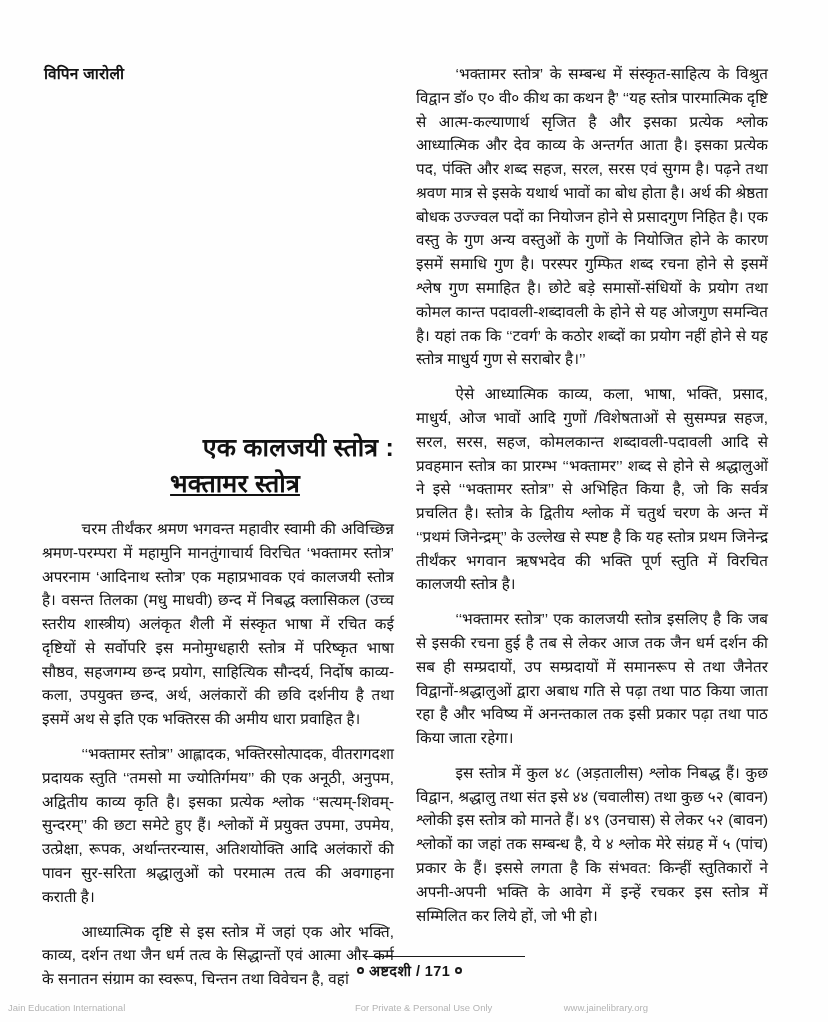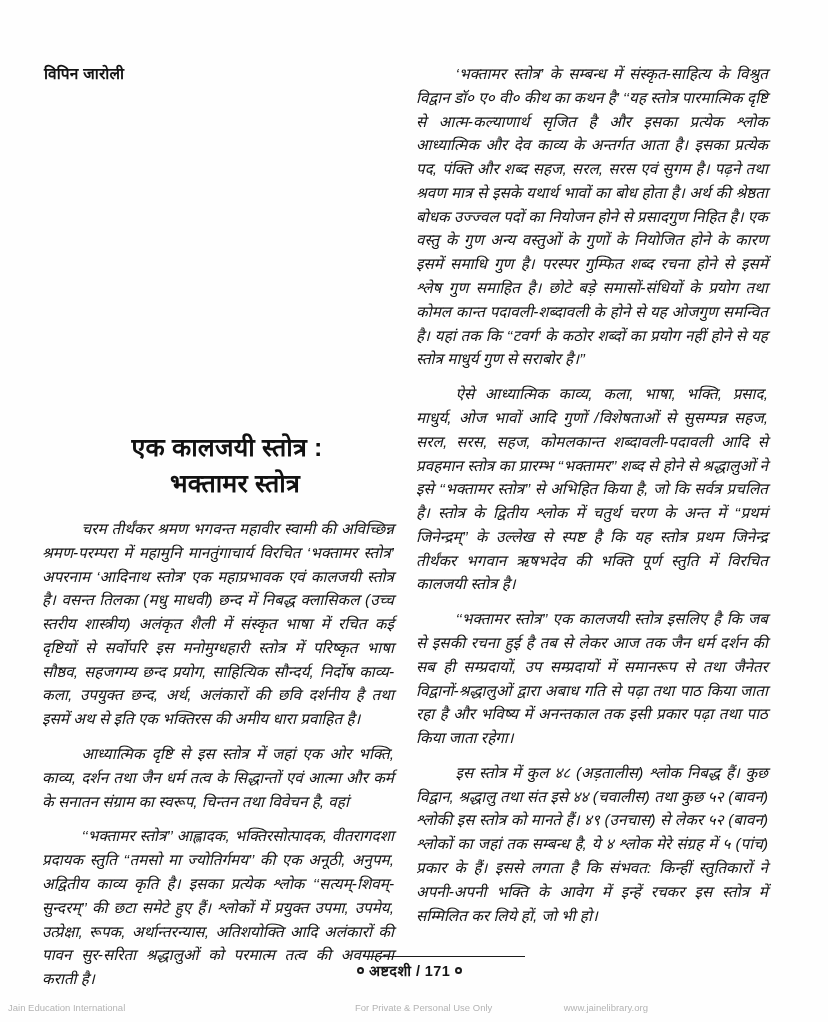--- a/index.html
+++ b/index.html
@@ -61,33 +61,33 @@
   }
 
   .title {
     font-size: 25px;
     font-weight: bold;
     line-height: 1.42;
     color: #111;
     margin: 0 0 16px 0;
     letter-spacing: 0.2px;
   }
-  .title .line1 { display: block; text-align: center; padding-left: 18px; }
-  .title .line2 { display: block; text-align: center; padding-left: 34px; }
+  .title .line1 { display: block; text-align: right; padding-left: 18px; }
+  .title .line2 { display: block; text-align: center; padding-left: 34px; text-decoration: underline; }
 
   p.para {
     margin: 0 0 11px 0;
     font-size: 15.2px;
     line-height: 1.565;
     text-align: justify;
     text-justify: inter-word;
     color: #121212;
     letter-spacing: 0.05px;
   }
-  p.para.indent { text-indent: 2.6em; font-style: italic; }
+  p.para.indent { text-indent: 2.6em; }
   p.para:last-child { margin-bottom: 0; }
 
   
   .col-right p.para:first-child { margin-top: 0; }
 
   
   .folio {
     position: absolute;
     left: 352px;
     top: 956px;
@@ -153,22 +153,22 @@
 
     <div class="col col-left">
       <div class="col-left-inner">
 
         <h1 class="title">
           <span class="line1">एक कालजयी स्तोत्र :</span>
           <span class="line2">भक्तामर स्तोत्र</span>
         </h1>
 
         <p class="para indent">चरम तीर्थंकर श्रमण भगवन्त महावीर स्वामी की अविच्छिन्न श्रमण-परम्परा में महामुनि मानतुंगाचार्य विरचित ‘भक्तामर स्तोत्र’ अपरनाम ‘आदिनाथ स्तोत्र’ एक महाप्रभावक एवं कालजयी स्तोत्र है। वसन्त तिलका (मधु माधवी) छन्द में निबद्ध क्लासिकल (उच्च स्तरीय शास्त्रीय) अलंकृत शैली में संस्कृत भाषा में रचित कई दृष्टियों से सर्वोपरि इस मनोमुग्धहारी स्तोत्र में परिष्कृत भाषा सौष्ठव, सहजगम्य छन्द प्रयोग, साहित्यिक सौन्दर्य, निर्दोष काव्य-कला, उपयुक्त छन्द, अर्थ, अलंकारों की छवि दर्शनीय है तथा इसमें अथ से इति एक भक्तिरस की अमीय धारा प्रवाहित है।</p>
+        <p class="para indent">‘‘भक्तामर स्तोत्र’’ आह्लादक, भक्तिरसोत्पादक, वीतरागदशा प्रदायक स्तुति ‘‘तमसो मा ज्योतिर्गमय’’ की एक अनूठी, अनुपम, अद्वितीय काव्य कृति है। इसका प्रत्येक श्लोक ‘‘सत्यम्-शिवम्-सुन्दरम्’’ की छटा समेटे हुए हैं। श्लोकों में प्रयुक्त उपमा, उपमेय, उत्प्रेक्षा, रूपक, अर्थान्तरन्यास, अतिशयोक्ति आदि अलंकारों की पावन सुर-सरिता श्रद्धालुओं को परमात्म तत्व की अवगाहना कराती है।</p>
         <p class="para indent">आध्यात्मिक दृष्टि से इस स्तोत्र में जहां एक ओर भक्ति, काव्य, दर्शन तथा जैन धर्म तत्व के सिद्धान्तों एवं आत्मा और कर्म के सनातन संग्राम का स्वरूप, चिन्तन तथा विवेचन है, वहां</p>
-        <p class="para indent">‘‘भक्तामर स्तोत्र’’ आह्लादक, भक्तिरसोत्पादक, वीतरागदशा प्रदायक स्तुति ‘‘तमसो मा ज्योतिर्गमय’’ की एक अनूठी, अनुपम, अद्वितीय काव्य कृति है। इसका प्रत्येक श्लोक ‘‘सत्यम्-शिवम्-सुन्दरम्’’ की छटा समेटे हुए हैं। श्लोकों में प्रयुक्त उपमा, उपमेय, उत्प्रेक्षा, रूपक, अर्थान्तरन्यास, अतिशयोक्ति आदि अलंकारों की पावन सुर-सरिता श्रद्धालुओं को परमात्म तत्व की अवगाहना कराती है।</p>
 
       </div>
     </div>
 
     <div class="col col-right">
       <p class="para indent">‘भक्तामर स्तोत्र’ के सम्बन्ध में संस्कृत-साहित्य के विश्रुत विद्वान डॉ० ए० वी० कीथ का कथन है’ ‘‘यह स्तोत्र पारमात्मिक दृष्टि से आत्म-कल्याणार्थ सृजित है और इसका प्रत्येक श्लोक आध्यात्मिक और देव काव्य के अन्तर्गत आता है। इसका प्रत्येक पद, पंक्ति और शब्द सहज, सरल, सरस एवं सुगम है। पढ़ने तथा श्रवण मात्र से इसके यथार्थ भावों का बोध होता है। अर्थ की श्रेष्ठता बोधक उज्ज्वल पदों का नियोजन होने से प्रसादगुण निहित है। एक वस्तु के गुण अन्य वस्तुओं के गुणों के नियोजित होने के कारण इसमें समाधि गुण है। परस्पर गुम्फित शब्द रचना होने से इसमें श्लेष गुण समाहित है। छोटे बड़े समासों-संधियों के प्रयोग तथा कोमल कान्त पदावली-शब्दावली के होने से यह ओजगुण समन्वित है। यहां तक कि ‘‘टवर्ग’ के कठोर शब्दों का प्रयोग नहीं होने से यह स्तोत्र माधुर्य गुण से सराबोर है।’’</p>
       <p class="para indent">ऐसे आध्यात्मिक काव्य, कला, भाषा, भक्ति, प्रसाद, माधुर्य, ओज भावों आदि गुणों /विशेषताओं से सुसम्पन्न सहज, सरल, सरस, सहज, कोमलकान्त शब्दावली-पदावली आदि से प्रवहमान स्तोत्र का प्रारम्भ ‘‘भक्तामर’’ शब्द से होने से श्रद्धालुओं ने इसे ‘‘भक्तामर स्तोत्र’’ से अभिहित किया है, जो कि सर्वत्र प्रचलित है। स्तोत्र के द्वितीय श्लोक में चतुर्थ चरण के अन्त में ‘‘प्रथमं जिनेन्द्रम्’’ के उल्लेख से स्पष्ट है कि यह स्तोत्र प्रथम जिनेन्द्र तीर्थंकर भगवान ऋषभदेव की भक्ति पूर्ण स्तुति में विरचित कालजयी स्तोत्र है।</p>
       <p class="para indent">‘‘भक्तामर स्तोत्र’’ एक कालजयी स्तोत्र इसलिए है कि जब से इसकी रचना हुई है तब से लेकर आज तक जैन धर्म दर्शन की सब ही सम्प्रदायों, उप सम्प्रदायों में समानरूप से तथा जैनेतर विद्वानों-श्रद्धालुओं द्वारा अबाध गति से पढ़ा तथा पाठ किया जाता रहा है और भविष्य में अनन्तकाल तक इसी प्रकार पढ़ा तथा पाठ किया जाता रहेगा।</p>
       <p class="para indent">इस स्तोत्र में कुल ४८ (अड़तालीस) श्लोक निबद्ध हैं। कुछ विद्वान, श्रद्धालु तथा संत इसे ४४ (चवालीस) तथा कुछ ५२ (बावन) श्लोकी इस स्तोत्र को मानते हैं। ४९ (उनचास) से लेकर ५२ (बावन) श्लोकों का जहां तक सम्बन्ध है, ये ४ श्लोक मेरे संग्रह में ५ (पांच) प्रकार के हैं। इससे लगता है कि संभवत: किन्हीं स्तुतिकारों ने अपनी-अपनी भक्ति के आवेग में इन्हें रचकर इस स्तोत्र में सम्मिलित कर लिये हों, जो भी हो।</p>
     </div>

